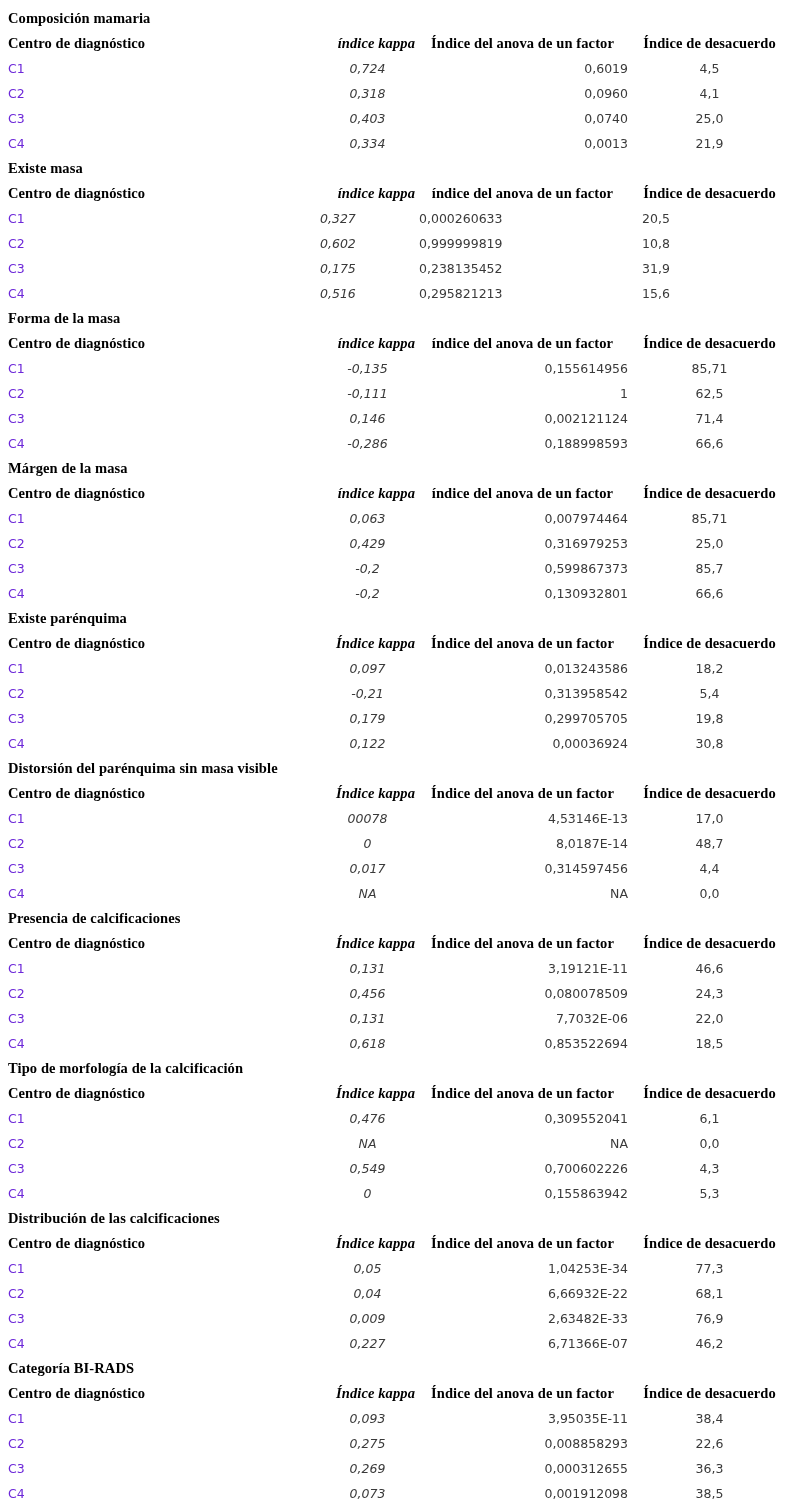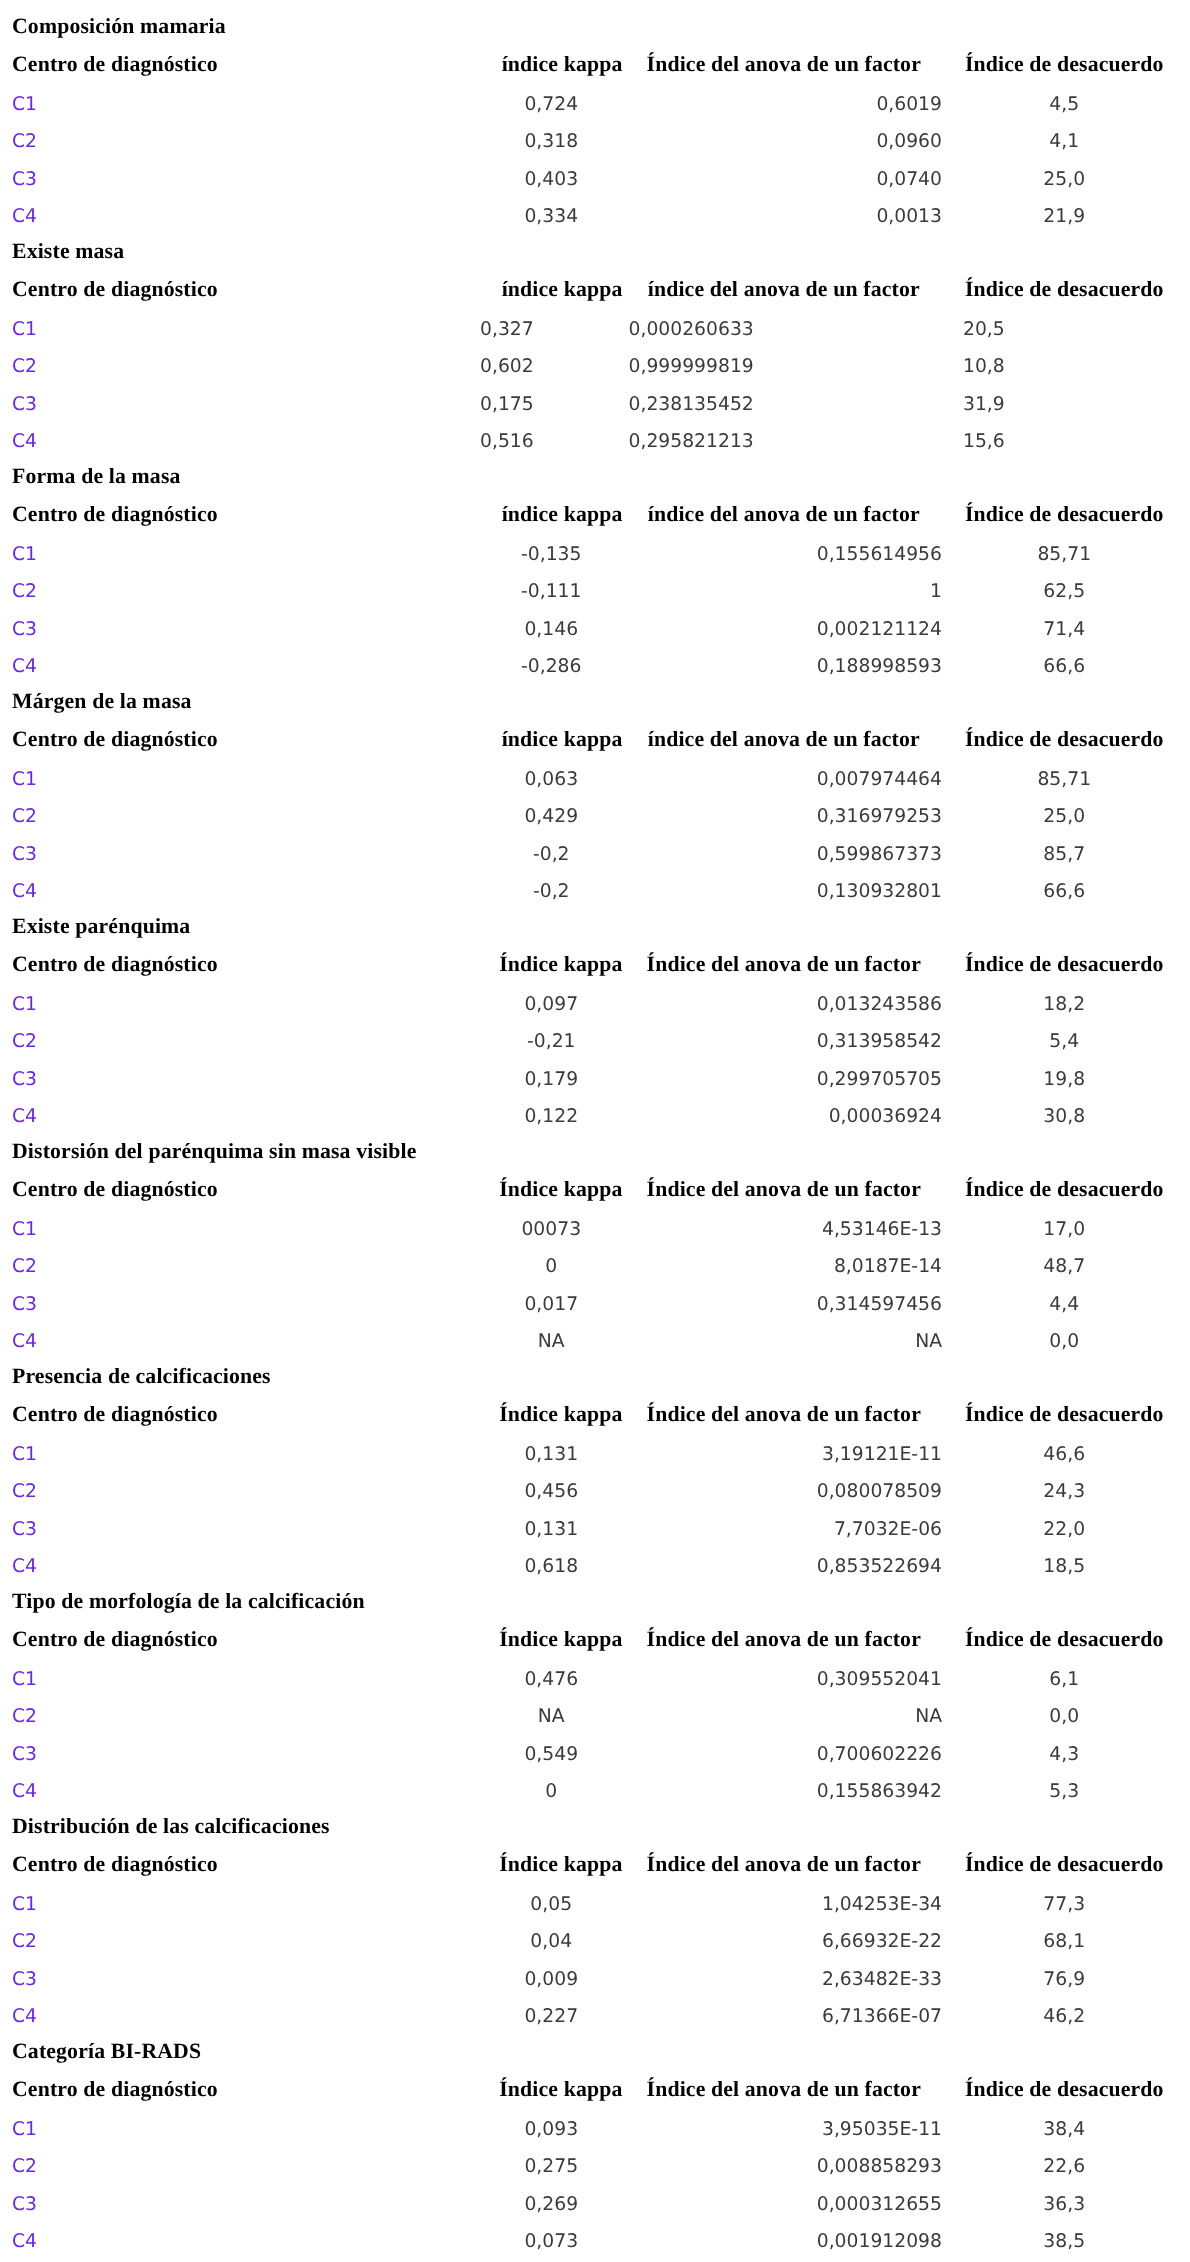--- a/index.html
+++ b/index.html
@@ -47,20 +47,21 @@
     padding-left: 8px;
     box-sizing: border-box;
     white-space: nowrap;
     overflow: visible;
   }
   .c-kappa {
     width: 99px;
     box-sizing: border-box;
     text-align: center;
     white-space: nowrap;
+    font-style: italic;
   }
   .c-anova {
     width: 211px;
     box-sizing: border-box;
     text-align: right;
     white-space: nowrap;
   }
   .c-dis {
     width: 163px;
     box-sizing: border-box;
@@ -286,21 +287,21 @@
         <div class="c-label">Distorsión del parénquima sin masa visible</div>
       </div>
       <div class="row head-row">
         <div class="c-label">Centro de diagnóstico</div>
         <div class="c-kappa">Índice kappa</div>
         <div class="c-anova">Índice del anova de un factor</div>
         <div class="c-dis">Índice de desacuerdo</div>
       </div>
       <div class="row data-row">
         <div class="c-label">C1</div>
-        <div class="c-kappa">00073</div>
+        <div class="c-kappa">00078</div>
         <div class="c-anova">4,53146E-13</div>
         <div class="c-dis">17,0</div>
       </div>
       <div class="row data-row">
         <div class="c-label">C2</div>
         <div class="c-kappa">0</div>
         <div class="c-anova">8,0187E-14</div>
         <div class="c-dis">48,7</div>
       </div>
       <div class="row data-row">

